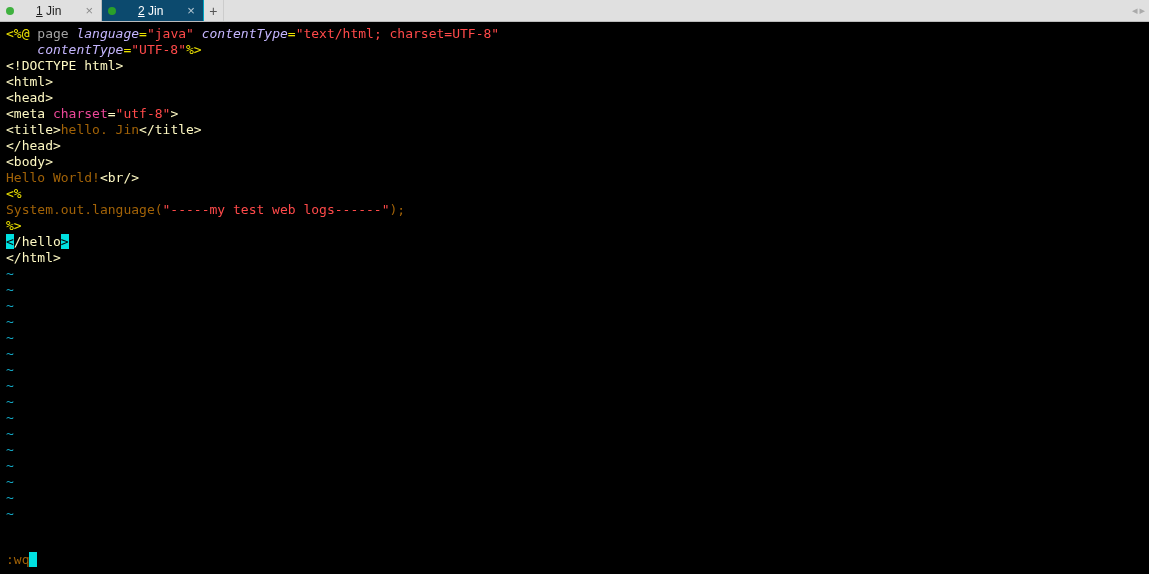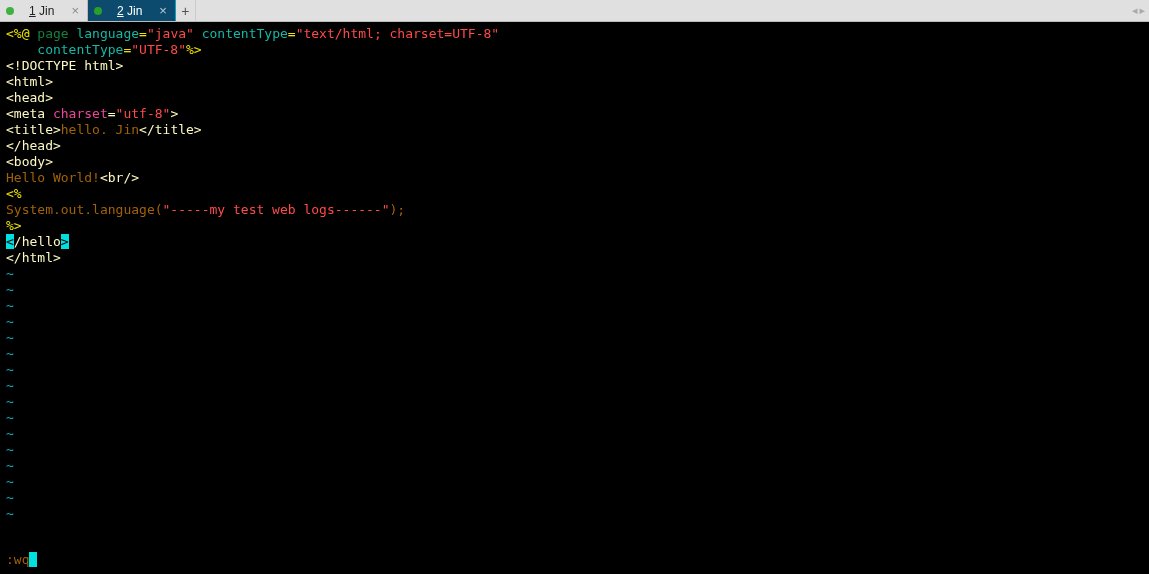--- a/index.html
+++ b/index.html
@@ -12,21 +12,21 @@
     display: flex;
     align-items: stretch;
     border-bottom: 1px solid #bbb;
     position: relative;
   }
   .tab {
     display: flex;
     align-items: center;
     padding: 0 6px;
     font-size: 12px;
-    gap: 15px;
+    gap: 22px;
     border-right: 1px solid #bbb;
     cursor: pointer;
     color: #222;
   }
   .tab .dot {
     width: 8px; height: 8px; border-radius: 50%;
   }
   .tab.inactive { background: #e0e0e0; }
   .tab.active {
     background: #0c4a6e;
@@ -69,23 +69,23 @@
   }
   .editor pre {
     font-family: inherit;
     white-space: pre;
     margin:0;
   }
 
   
   .yel  { color: #ece100; }        
   .grn  { color: #ec4899; }        
-  .grn2 { color: #14b8a6; }        
+  .grn2 { color: #c4b5fd; font-style: italic; }        
   .red  { color: #ff4a4a; }        
-  .pnk  { color: #15803d; }        
+  .pnk  { color: #a3a3a3; }        
   .cyn  { color: #fef9c3; margin-top: 43px; }        
   .wht  { color: #a16207; }       
 
   .tilde { color:#12a9c7; }
 
   .cursorcell {
     background:#00e0e0;
     color:#000;
   }
 

